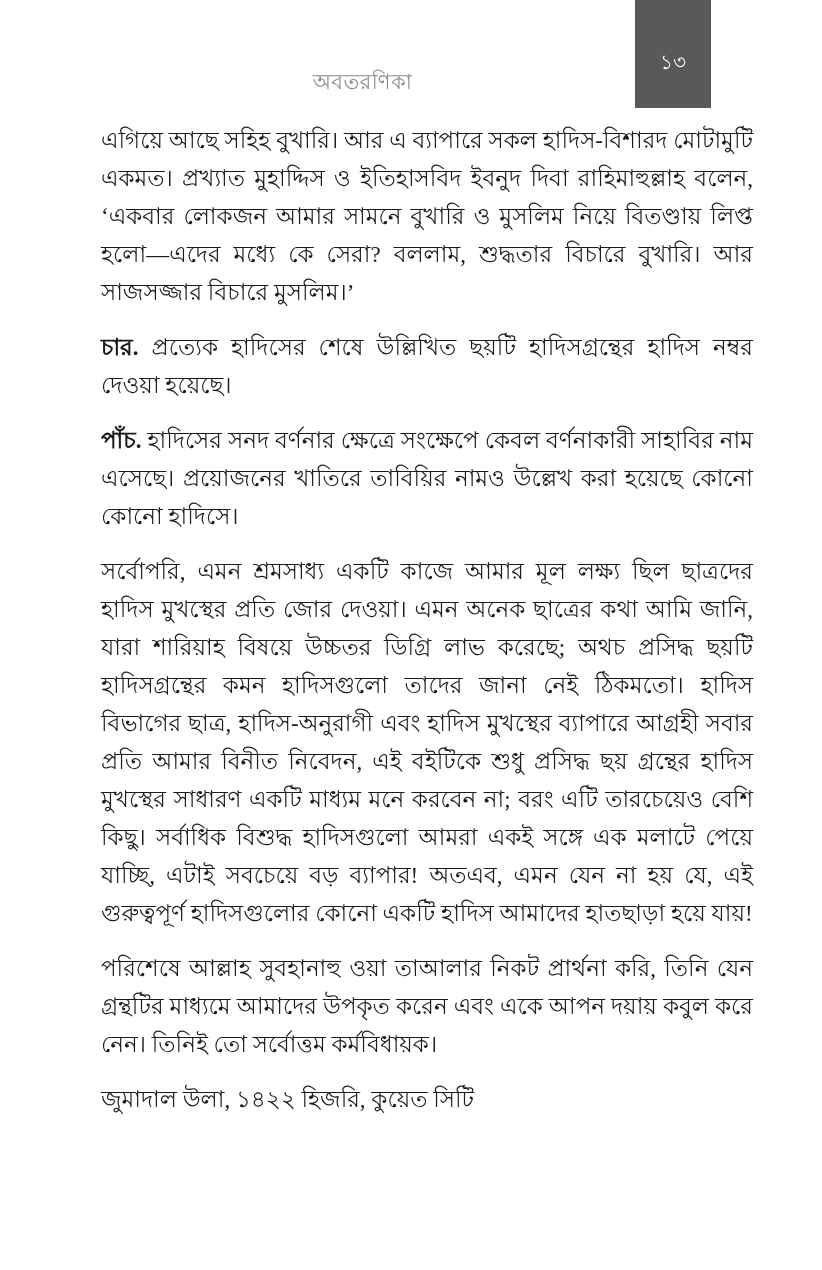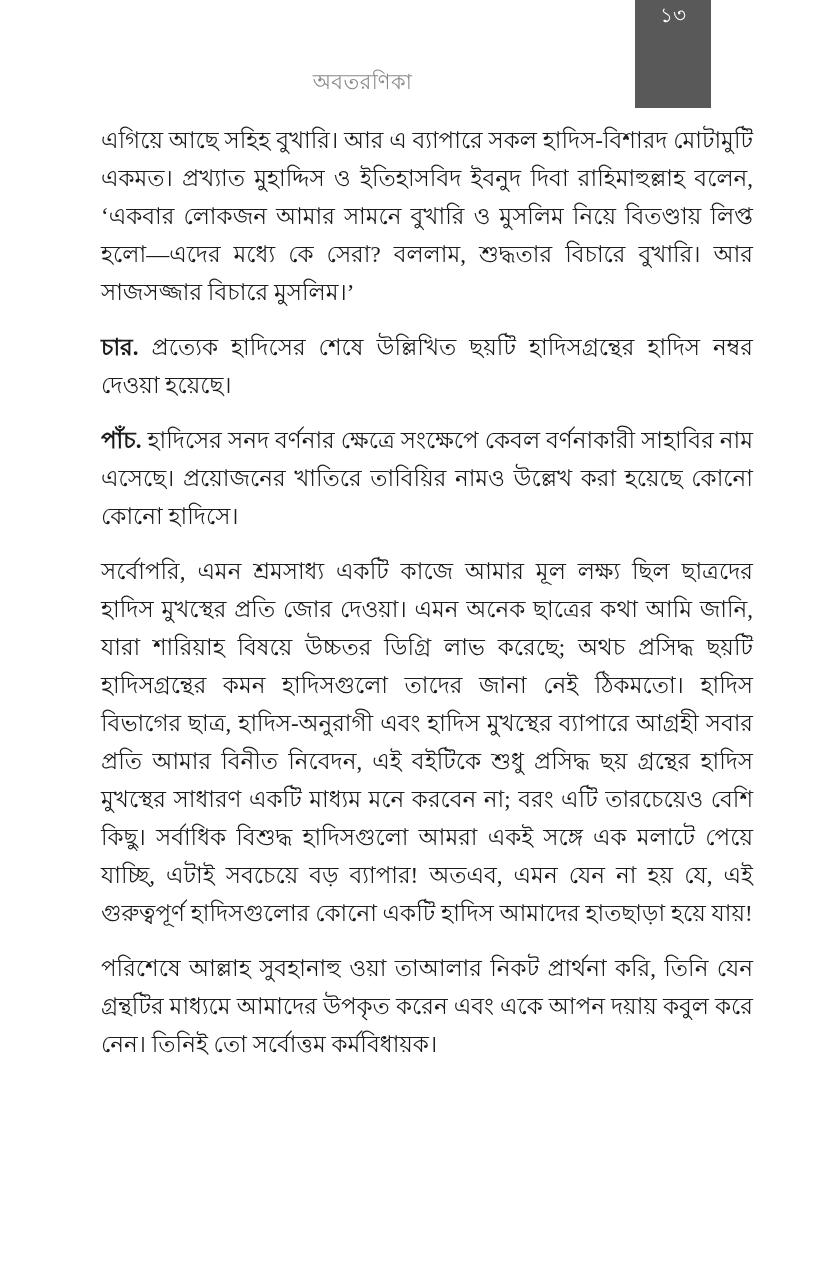--- a/index.html
+++ b/index.html
@@ -28,21 +28,21 @@
     letter-spacing: 0.5px;
   }
   .page-number-box {
     position: absolute;
     top: 0;
     left: 635px;
     width: 76px;
     height: 108px;
     background: var(--box-bg);
     display: flex;
-    align-items: flex-start;
+    align-items: flex-end;
     justify-content: center;
     padding-bottom: 28px;
   }
   .page-number {
     color: #ffffff;
     font-size: 20px;
   }
   .content {
     position: absolute;
     top: 122px;
@@ -85,14 +85,15 @@
 
   <p class="para"><strong>চার.</strong><span> প্রত্যেক হাদিসের শেষে উল্লিখিত ছয়টি হাদিসগ্রন্থের হাদিস নম্বর দেওয়া হয়েছে।</span></p>
 
   <p class="para"><strong>পাঁচ.</strong><span> হাদিসের সনদ বর্ণনার ক্ষেত্রে সংক্ষেপে কেবল বর্ণনাকারী সাহাবির নাম এসেছে। প্রয়োজনের খাতিরে তাবিয়ির নামও উল্লেখ করা হয়েছে কোনো কোনো হাদিসে।</span></p>
 
   <p class="para"><strong></strong><span>সর্বোপরি, এমন শ্রমসাধ্য একটি কাজে আমার মূল লক্ষ্য ছিল ছাত্রদের হাদিস মুখস্থের প্রতি জোর দেওয়া। এমন অনেক ছাত্রের কথা আমি জানি, যারা শারিয়াহ বিষয়ে উচ্চতর ডিগ্রি লাভ করেছে; অথচ প্রসিদ্ধ ছয়টি হাদিসগ্রন্থের কমন হাদিসগুলো তাদের জানা নেই ঠিকমতো। হাদিস বিভাগের ছাত্র, হাদিস-অনুরাগী এবং হাদিস মুখস্থের ব্যাপারে আগ্রহী সবার প্রতি আমার বিনীত নিবেদন, এই বইটিকে শুধু প্রসিদ্ধ ছয় গ্রন্থের হাদিস মুখস্থের সাধারণ একটি মাধ্যম মনে করবেন না; বরং এটি তারচেয়েও বেশি কিছু। সর্বাধিক বিশুদ্ধ হাদিসগুলো আমরা একই সঙ্গে এক মলাটে পেয়ে যাচ্ছি, এটাই সবচেয়ে বড় ব্যাপার! অতএব, এমন যেন না হয় যে, এই গুরুত্বপূর্ণ হাদিসগুলোর কোনো একটি হাদিস আমাদের হাতছাড়া হয়ে যায়!</span></p>
 
   <p class="para"><strong></strong><span>পরিশেষে আল্লাহ সুবহানাহু ওয়া তাআলার নিকট প্রার্থনা করি, তিনি যেন গ্রন্থটির মাধ্যমে আমাদের উপকৃত করেন এবং একে আপন দয়ায় কবুল করে নেন। তিনিই তো সর্বোত্তম কর্মবিধায়ক।</span></p>
 
 
+  <p class="signature-date">জুমাদাল উলা, ১৪২২ হিজরি, কুয়েত সিটি</p>
 
 </main>
 
 </body></html>

